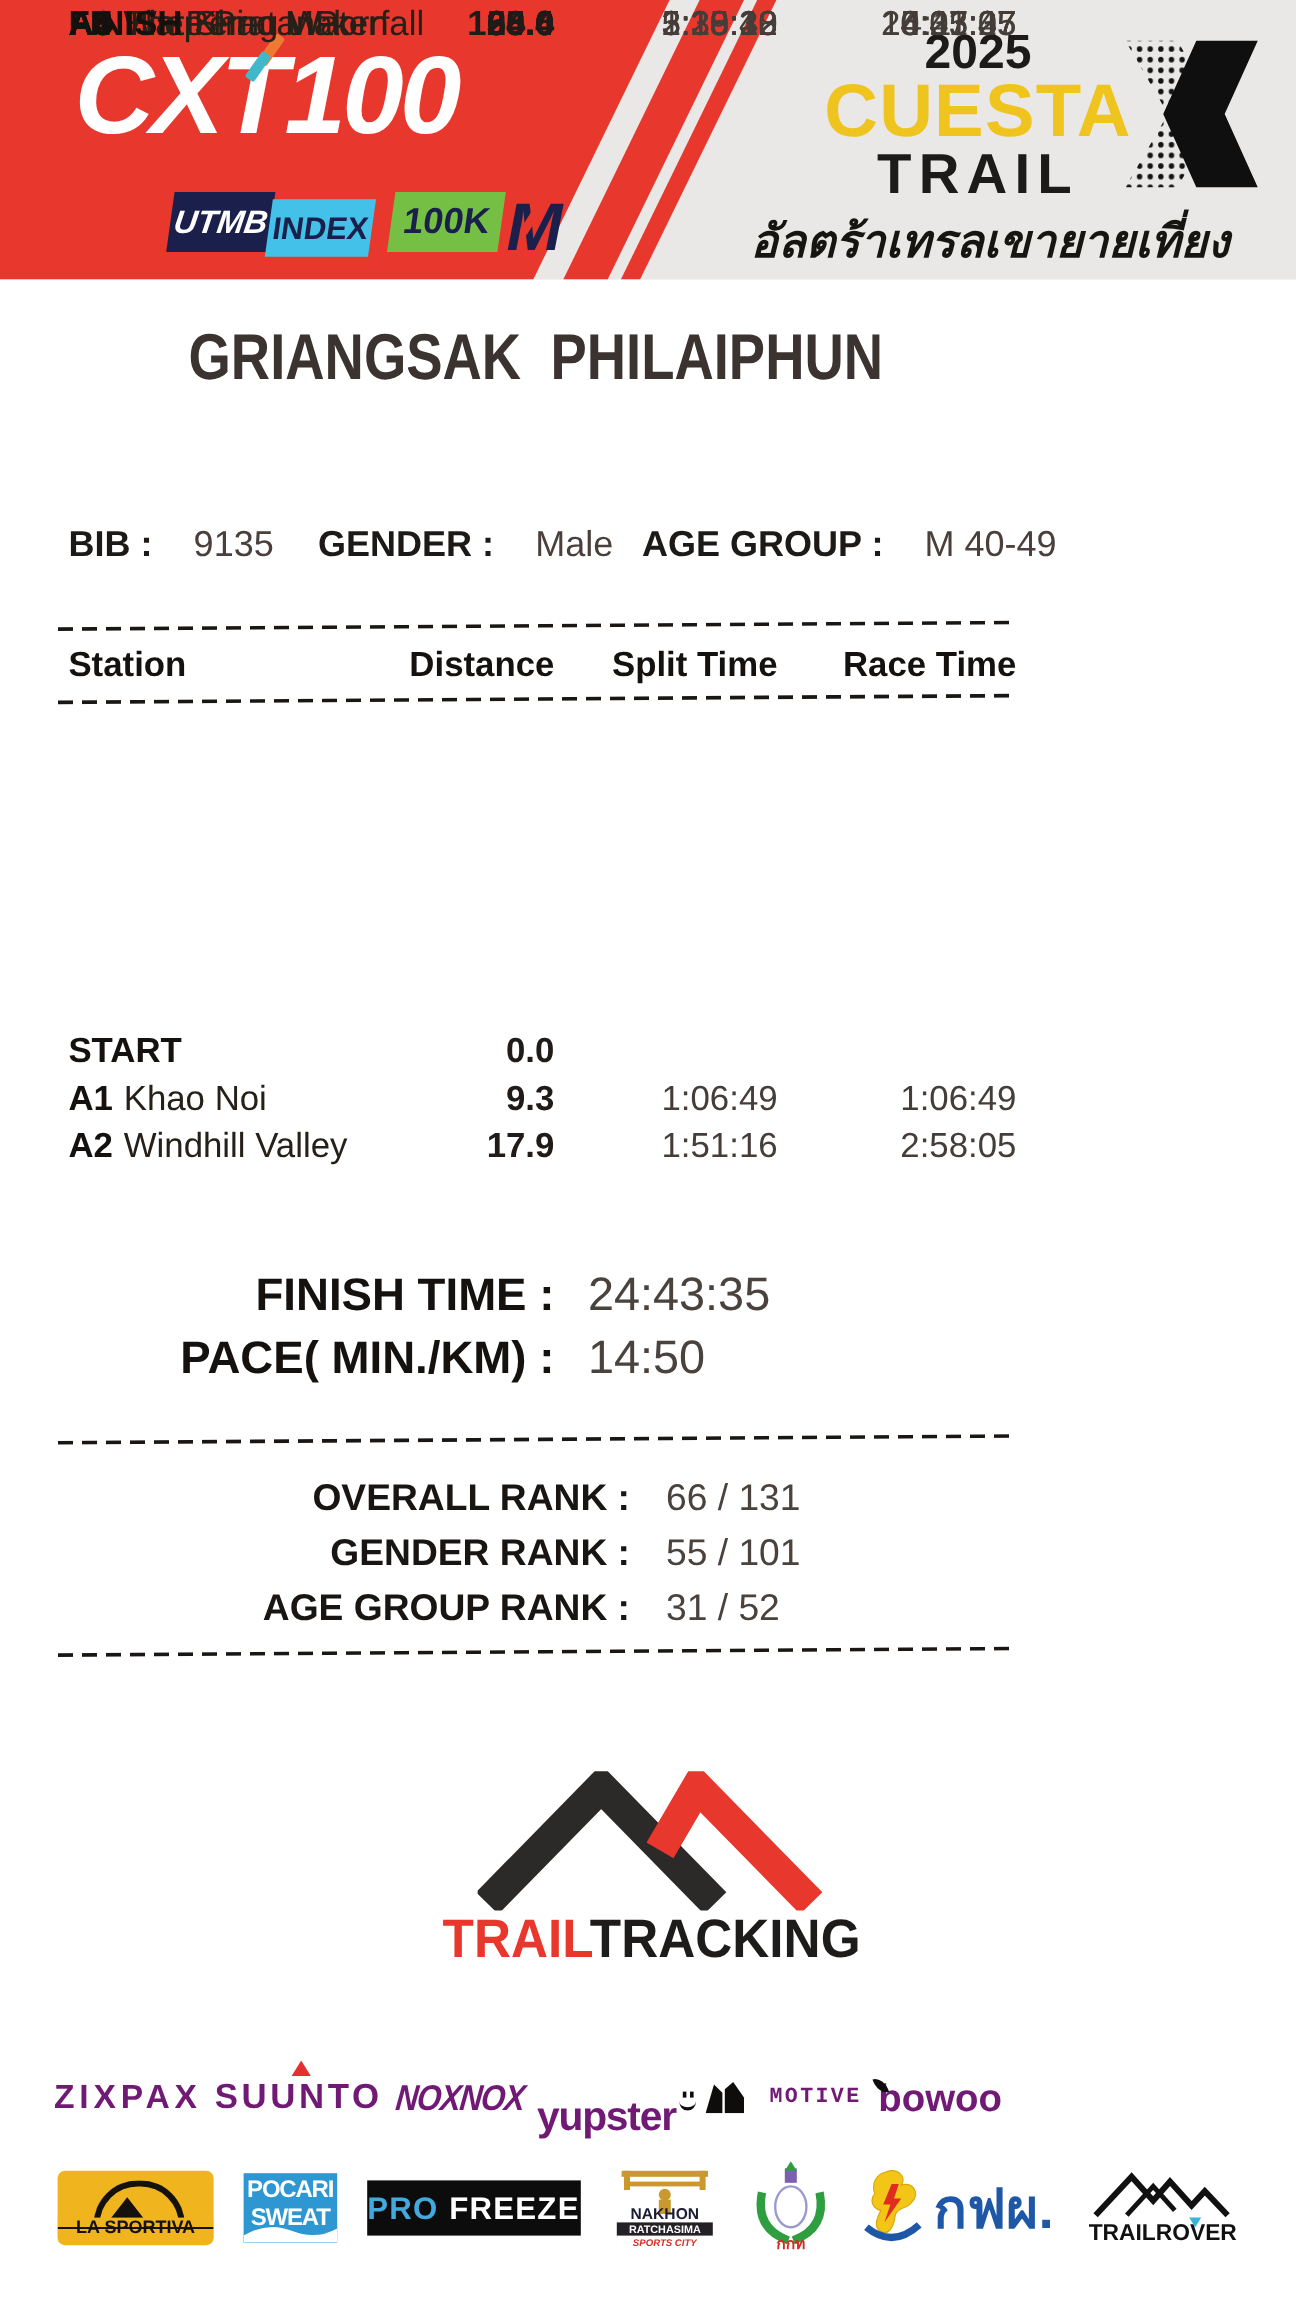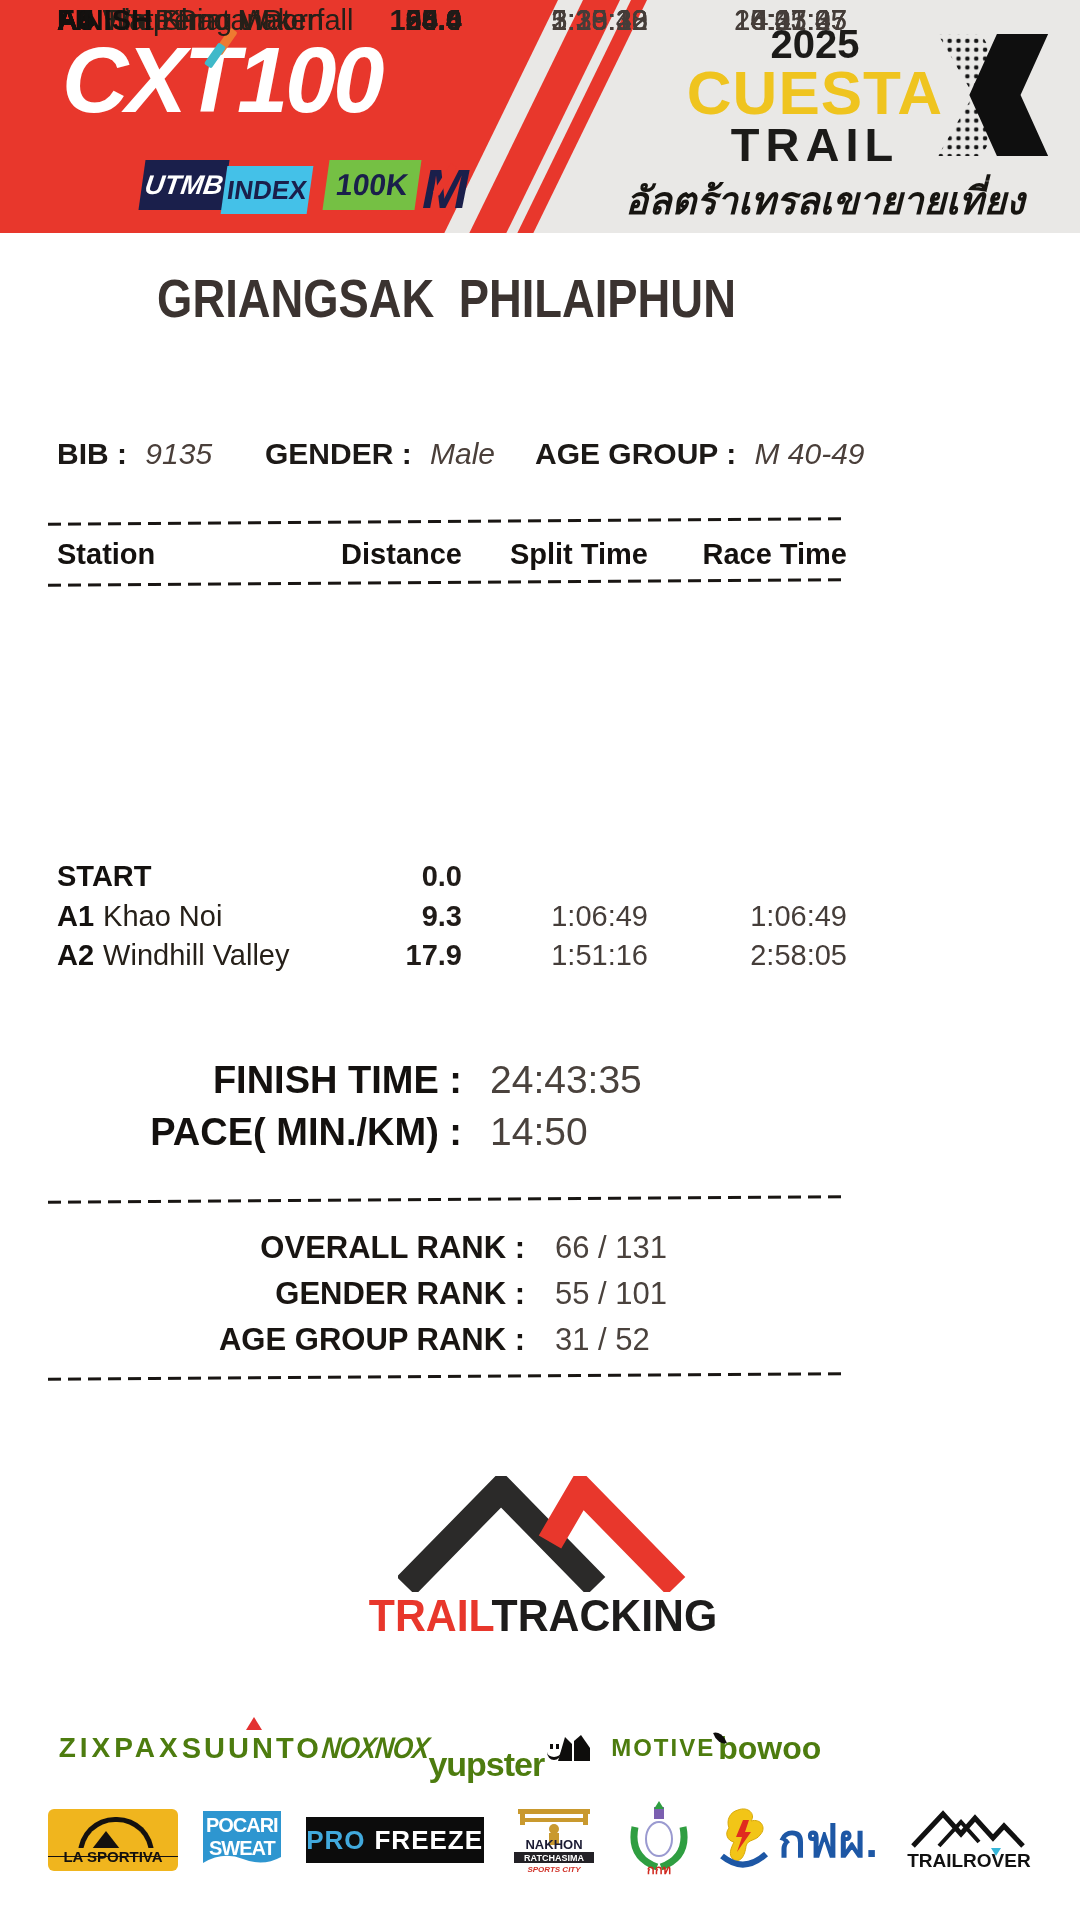--- a/index.html
+++ b/index.html
@@ -27,21 +27,21 @@
   .cuesta{position:absolute;left:585px;width:460px;top:57px;text-align:center;font-size:62px;font-weight:900;color:#efc41f;letter-spacing:1px;}
   .trailword{position:absolute;left:585px;width:460px;top:117px;text-align:center;font-size:47px;font-weight:900;color:#1c1b19;letter-spacing:6px;}
   .thai{position:absolute;left:565px;width:520px;top:170px;text-align:center;font-size:38px;font-weight:700;font-style:italic;color:#171511;}
   .xlogo{position:absolute;left:928px;top:28px;}
 
   
   .runner-name{position:absolute;left:0;top:268px;width:893px;height:60px;line-height:60px;text-align:center;font-size:54px;font-weight:800;color:#3b3330;transform:scaleX(0.84);word-spacing:14px;letter-spacing:0px;}
   .info-row{position:absolute;left:0;top:435px;width:1080px;height:38px;font-size:30px;line-height:38px;}
   .info-group{position:absolute;white-space:nowrap;}
   .info-label{font-weight:800;color:#1c1917;}
-  .info-value{color:#4a3f3a;margin-left:10px;font-style:italic;}
+  .info-value{color:#4a3f3a;margin-left:26px;}
   #bib-group{left:57px;} #gender-group{left:265px;} #age-group{left:535px;}
 
   
   .dash{position:absolute;left:48px;width:797px;height:3px;background:repeating-linear-gradient(90deg,#191613 0 13px,transparent 13px 20px);transform:rotate(-0.4deg);}
   .d1{top:520px;} .d2{top:581px;} .d3{top:1198px;} .d4{top:1375px;}
 
   
   .thead,.trow{position:absolute;left:57px;width:790px;height:40px;line-height:40px;font-size:29px;white-space:nowrap;}
   .thead{top:534px;font-weight:800;color:#14110f;}
   .cell{position:absolute;top:0;left:0;}
@@ -69,30 +69,30 @@
   .r1{top:1228px;} .r2{top:1274px;} .r3{top:1320px;}
   .rank-label{position:absolute;left:57px;width:468px;text-align:right;font-size:31px;font-weight:700;color:#191512;white-space:nowrap;}
   .rank-value{position:absolute;left:555px;font-size:31px;color:#4a423d;}
 
   
   .tt-mountain{position:absolute;left:398px;top:1476px;}
   .tt-text{position:absolute;left:0;top:1590px;width:1086px;text-align:center;font-size:45px;font-weight:900;letter-spacing:0px;transform:scaleX(0.95);}
   .tt-text .red{color:#e8372c;} .tt-text .blk{color:#1d1c1b;}
 
   
-  .sp1{position:absolute;left:45px;top:1706px;width:790px;height:84px;display:flex;justify-content:center;align-items:center;color:#4d7c0f;}
+  .sp1{position:absolute;left:45px;top:1706px;width:790px;height:84px;display:flex;justify-content:space-between;align-items:center;color:#701a75;}
   .zixpax{font-size:28px;font-weight:800;letter-spacing:4px;}
   .suunto{position:relative;font-size:29px;font-weight:800;letter-spacing:3px;}
   .suunto::before{content:"";position:absolute;left:46%;top:-15px;border-left:8px solid transparent;border-right:8px solid transparent;border-bottom:13px solid #e33131;}
   .noxnox{font-size:26px;font-weight:900;font-style:italic;letter-spacing:-1px;transform:skewX(-6deg) scaleY(1.15);}
   .yupster{font-size:34px;font-weight:800;letter-spacing:-1px;margin-top:32px;}
   .smiley{display:inline-block;position:relative;top:-16px;left:3px;width:14px;height:13px;border-bottom:3px solid #0e0d0c;border-radius:50%;}
   .smiley::before{content:"";position:absolute;top:0px;left:3px;width:3px;height:5px;background:#0e0d0c;box-shadow:6px 0 #0e0d0c;}
   .motive{display:flex;align-items:center;}
-  .motive-txt{font-size:24px;font-weight:800;letter-spacing:2px;margin-left:19px;}
+  .motive-txt{font-size:18px;font-weight:800;letter-spacing:2px;margin-left:19px;font-family:Liberation Mono, monospace;}
   .bowoo{font-size:32px;font-weight:800;letter-spacing:0px;}
   .leaf{display:inline-block;position:relative;top:-14px;margin-right:-7px;width:10px;height:14px;background:#0e0d0c;border-radius:0 100% 0 100%;transform:rotate(-18deg);}
 
   
   .sp2{position:absolute;left:48px;top:1798px;width:987px;height:84px;display:flex;justify-content:space-between;align-items:center;}
   .lasportiva{width:130px;height:62px;background:#f0b51e;border-radius:6px;position:relative;overflow:hidden;}
   .ls-arch{position:absolute;left:30px;top:8px;width:66px;height:32px;border:5px solid #14110f;border-bottom:none;border-radius:38px 38px 0 0;}
   .ls-peak{position:absolute;left:44px;top:22px;width:0;height:0;border-left:14px solid transparent;border-right:14px solid transparent;border-bottom:18px solid #14110f;}
   .ls-name{position:absolute;left:0;bottom:6px;width:130px;text-align:center;font-size:15px;font-weight:900;color:#14110f;background:linear-gradient(#f0b51e 45%,#14110f 45%,#14110f 55%,#f0b51e 55%);}
   .pocari{width:78px;height:58px;background:#2e96d0;position:relative;text-align:center;color:#fff;font-weight:900;overflow:hidden;}

